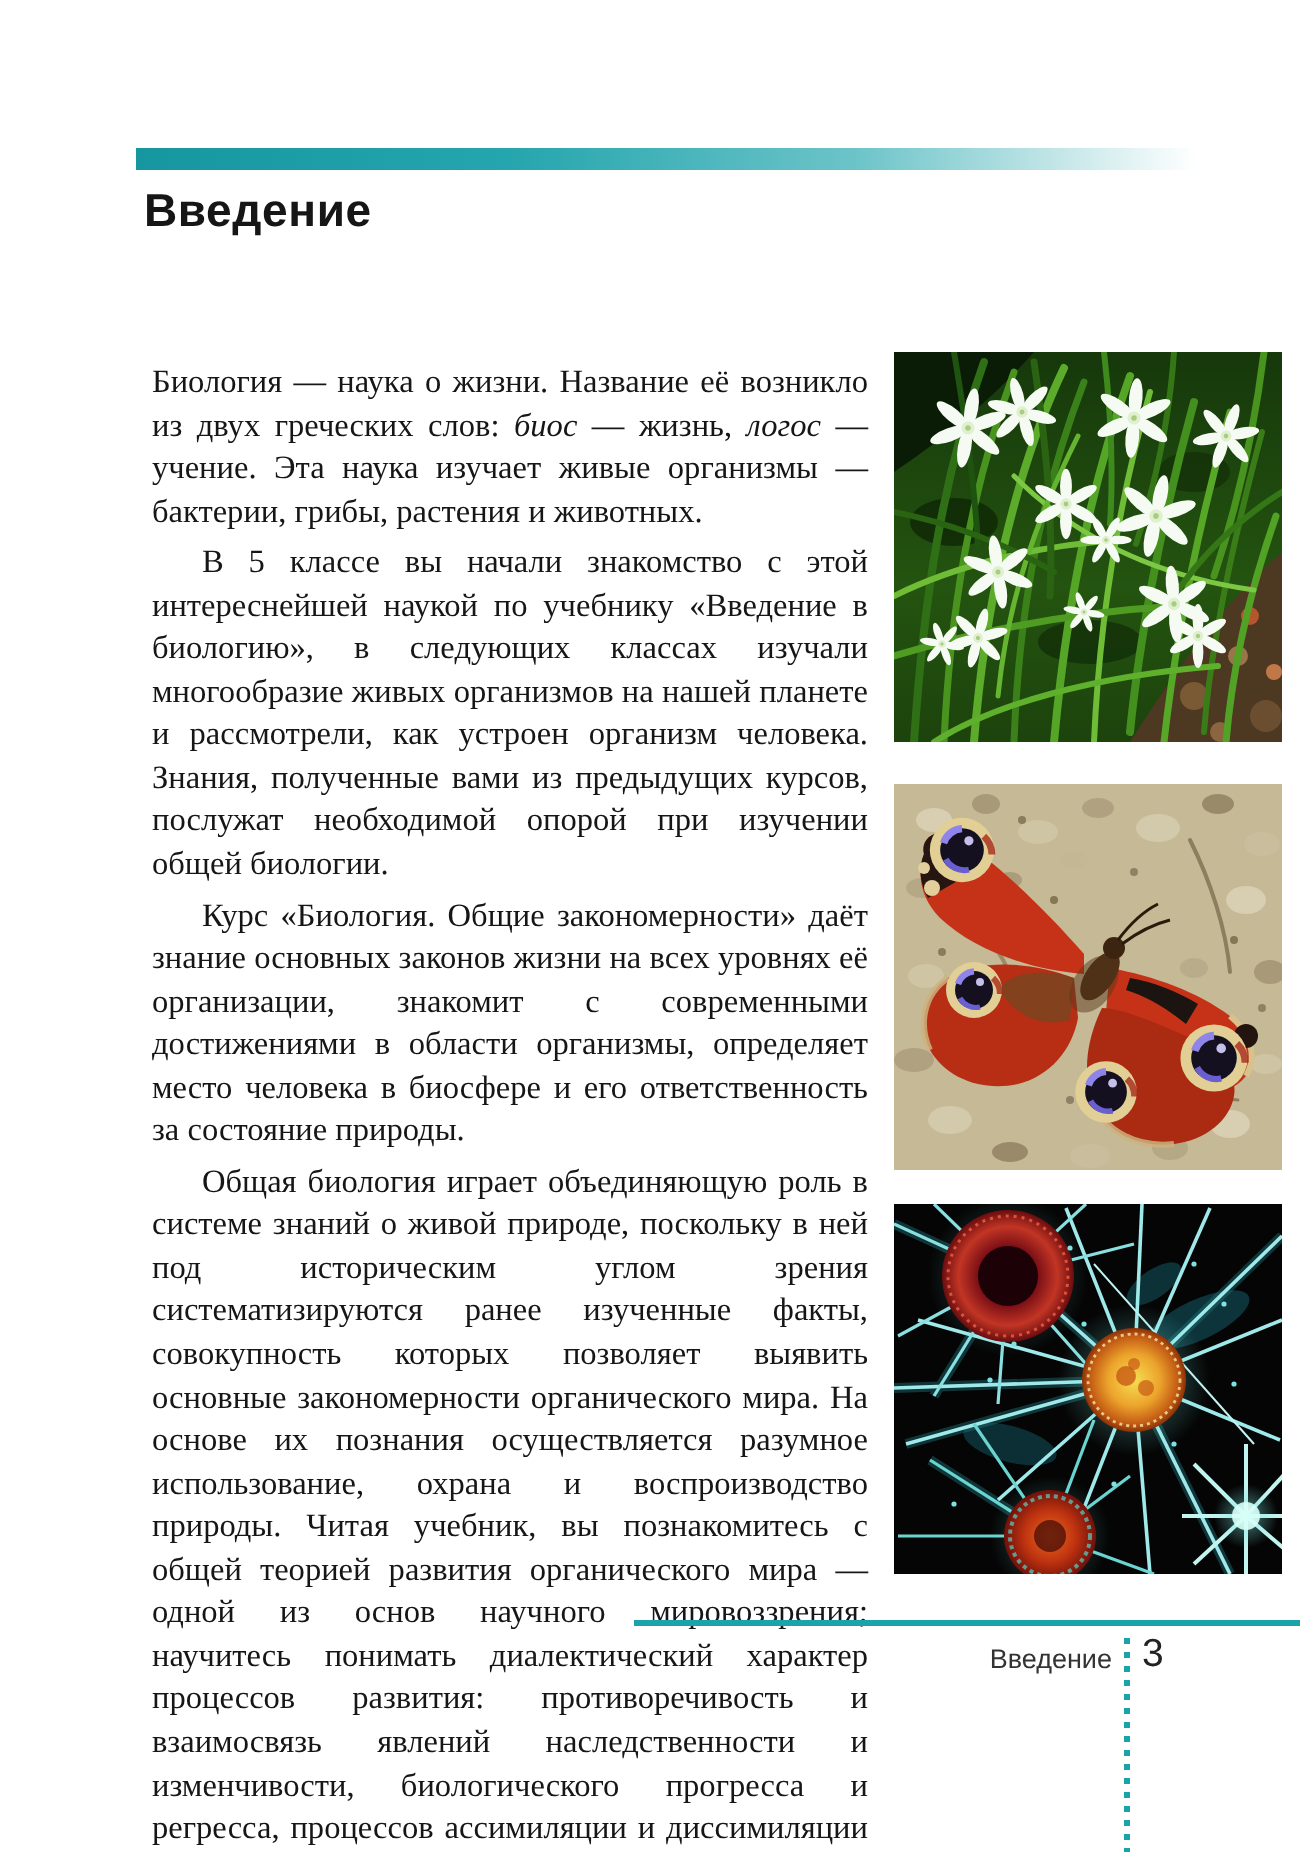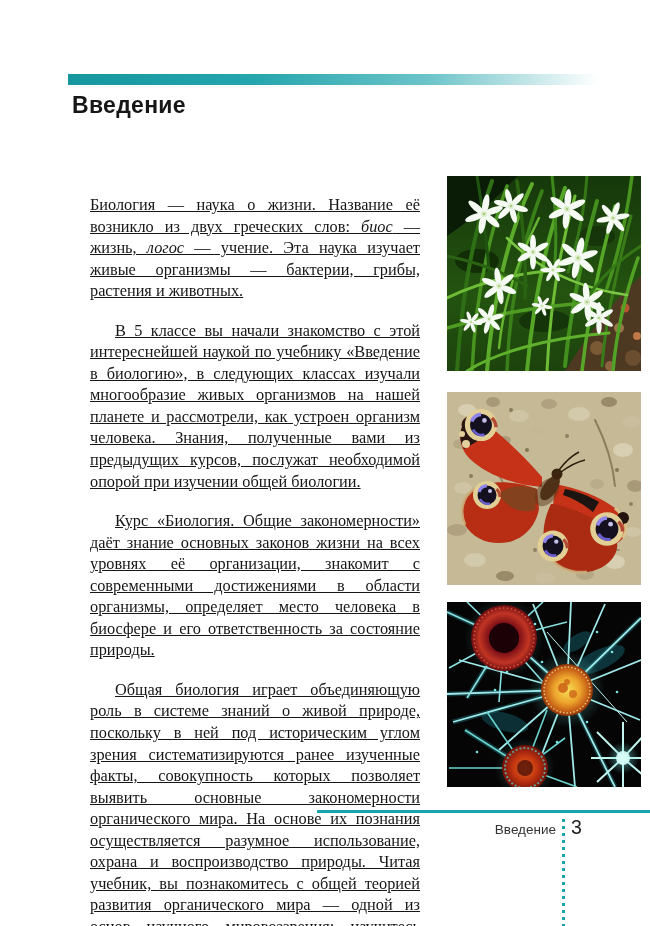--- a/index.html
+++ b/index.html
@@ -5,21 +5,21 @@
   html,body{margin:0;padding:0;background:#ffffff;}
   .page{position:relative;width:650px;height:926px;background:#fff;overflow:hidden;
         font-family:"Liberation Sans",sans-serif;}
   .top-bar{position:absolute;left:68px;top:74px;width:530px;height:11px;
         background:linear-gradient(90deg,#16969e 0%,#25a5ad 35%,#6cc4c9 68%,#bfe4e6 86%,rgba(255,255,255,0) 100%);}
   .title{position:absolute;left:72px;top:92px;margin:0;font-size:23px;font-weight:bold;
         color:#161616;letter-spacing:.3px;}
   .text-col{position:absolute;left:72px;top:176px;width:366px;
         font-family:"Liberation Serif",serif;font-size:16.3px;line-height:21.55px;
         color:#161616;text-align:justify;}
-  .text-col p{margin:18px;text-indent:25px;text-decoration:underline;}
+  .text-col p{margin:4px;text-indent:25px;}
   .text-col p.first{text-indent:0;}
   .text-col em{font-style:italic;}
   .photo{position:absolute;left:447px;margin:0;padding:0;}
   .photo svg{display:block;}
   .photo-flowers{top:176px;}
   .photo-butterfly{top:392px;}
   .photo-micro{top:602px;}
   .footer-rule{position:absolute;left:317px;top:810px;width:333px;height:2.5px;background:#1ba3ab;}
   .footer-section{position:absolute;left:406px;top:822px;width:150px;text-align:right;
         font-size:13.5px;color:#333;}

